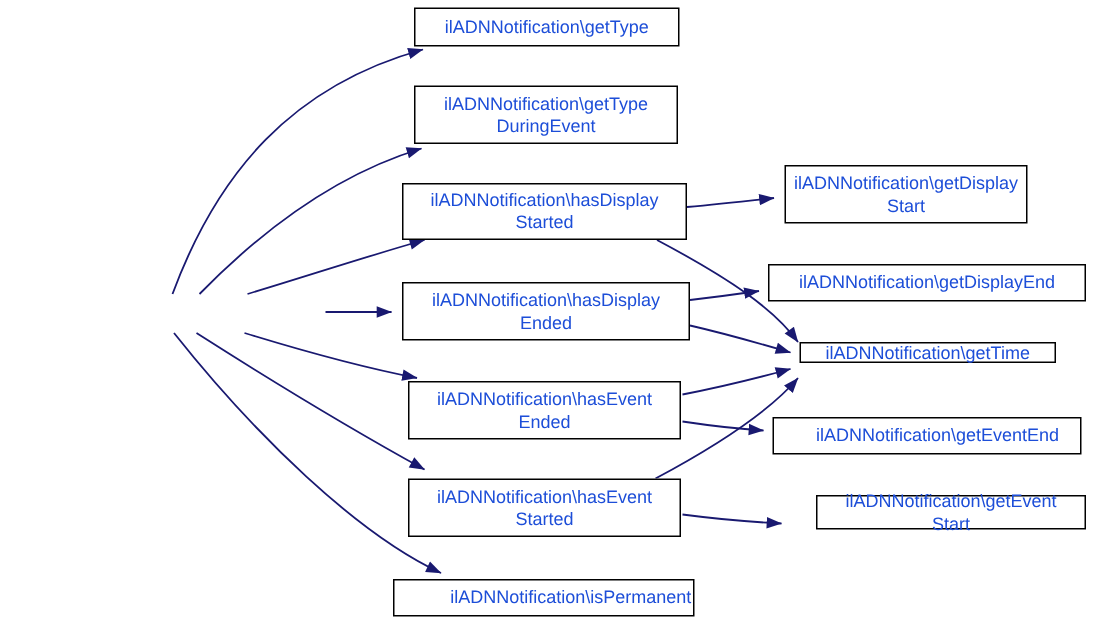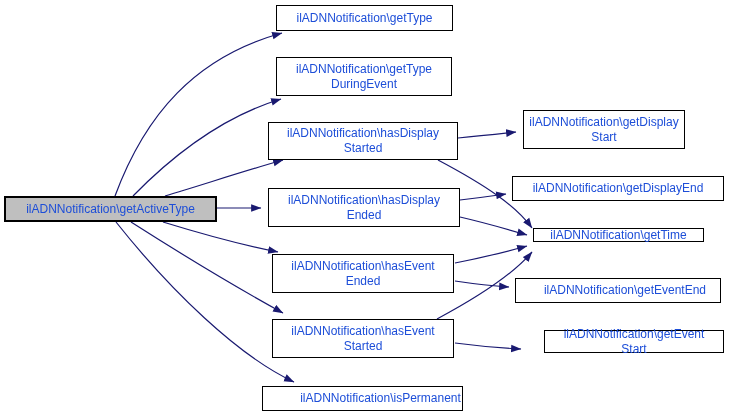--- a/index.html
+++ b/index.html
@@ -59,23 +59,20 @@
     <path class="edge" marker-end="url(#arrow)" d="M458,138 C480,136 498,134 516,132"></path>
     <path class="edge" marker-end="url(#arrow)" d="M438,160 C487,186 516,206 532,228"></path>
     <path class="edge" marker-end="url(#arrow)" d="M460,200 C477,198 492,196 506,194"></path>
     <path class="edge" marker-end="url(#arrow)" d="M460,217 C486,223 510,230 527,235"></path>
     <path class="edge" marker-end="url(#arrow)" d="M455,263 C481,258 505,252 527,246"></path>
     <path class="edge" marker-end="url(#arrow)" d="M455,281 C475,284 493,286 509,287"></path>
     <path class="edge" marker-end="url(#arrow)" d="M437,319 C482,295 515,272 532,252"></path>
     <path class="edge" marker-end="url(#arrow)" d="M455,343 C478,346 500,348 521,349"></path>
   </svg>
 
-  <div class="node root" style="left:4px;top:196px;width:213px;height:26px;">
-    <span>ilADNNotification\getActiveType</span>
-  </div>
 
   <div class="node" style="left:276px;top:5px;width:177px;height:26px;">
     <span>ilADNNotification\getType</span>
   </div>
 
   <div class="node" style="left:276px;top:57px;width:176px;height:39px;">
     <span>ilADNNotification\getType</span>
     <span>DuringEvent</span>
   </div>
 

